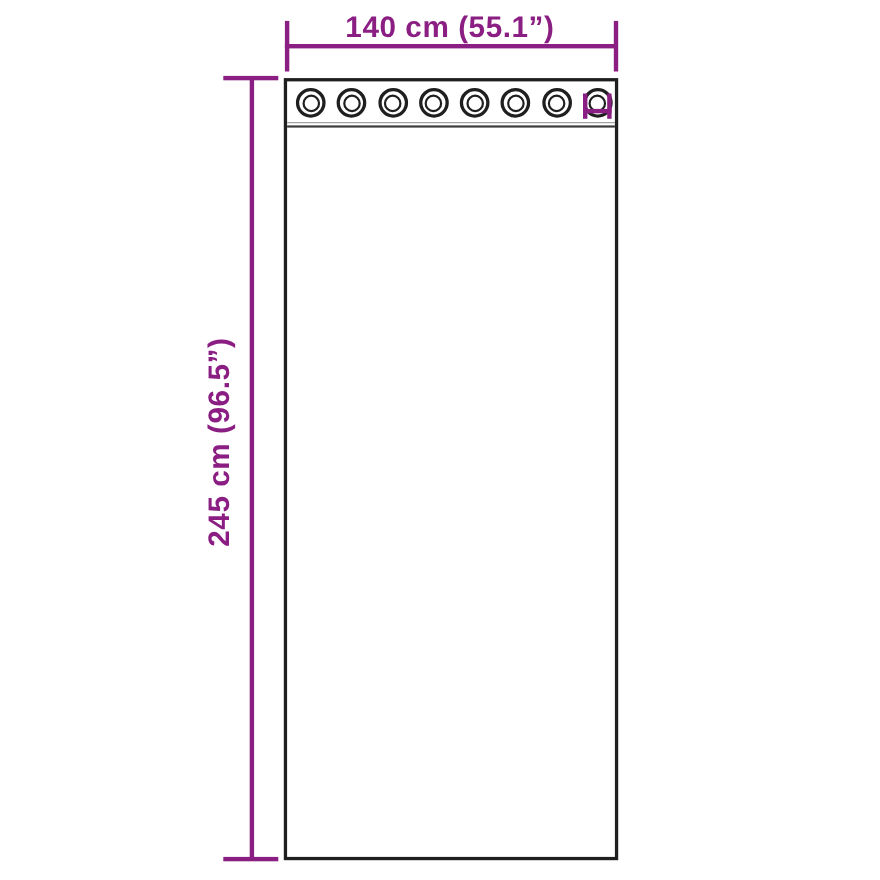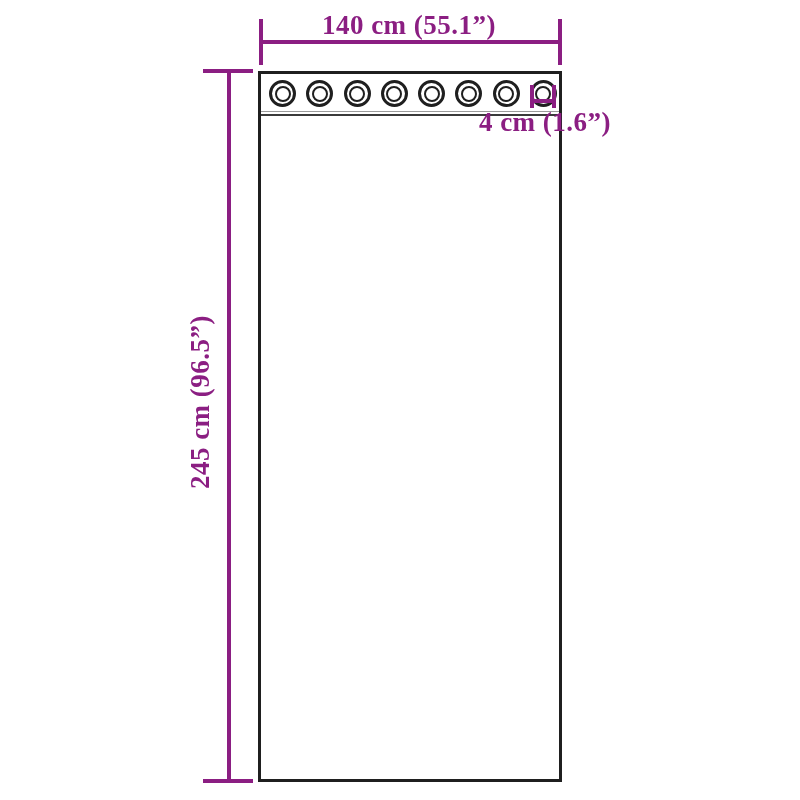--- a/index.html
+++ b/index.html
@@ -1,21 +1,21 @@
 <!DOCTYPE html>
 <html style="--dimension: #8B1E82; --outline: #1F1F1F; --seam-light: #9A9A9A; --seam-dark: #3A3A3A; --background: #FFFFFF;"><head>
 <meta charset="utf-8">
 <style>
   html, body { margin: 0; padding: 0; }
   .canvas {
     position: relative;
     width: 731px;
     height: 800px;
     background: var(--background, #ffffff);
-    font-family: Liberation Serif, serif;
+    font-family: Liberation Sans, sans-serif;
     overflow: hidden;
   }
 
   
   .dim {
     position: absolute;
     background: var(--dimension, #8B1E82);
   }
   .dim-label {
     position: absolute;
@@ -123,15 +123,14 @@
           <span class="grommet-inner"></span>
         </span>
       </div>
     <div class="seam seam-top"></div>
     <div class="seam seam-bottom"></div>
   </div>
 
   <div class="dim g-tick-l"></div>
   <div class="dim g-tick-r"></div>
   <div class="dim g-bar"></div>
-  <div class="dim-label g-label">4 cm (1.6”)</div>
 
 </div>
 
 </body></html>

